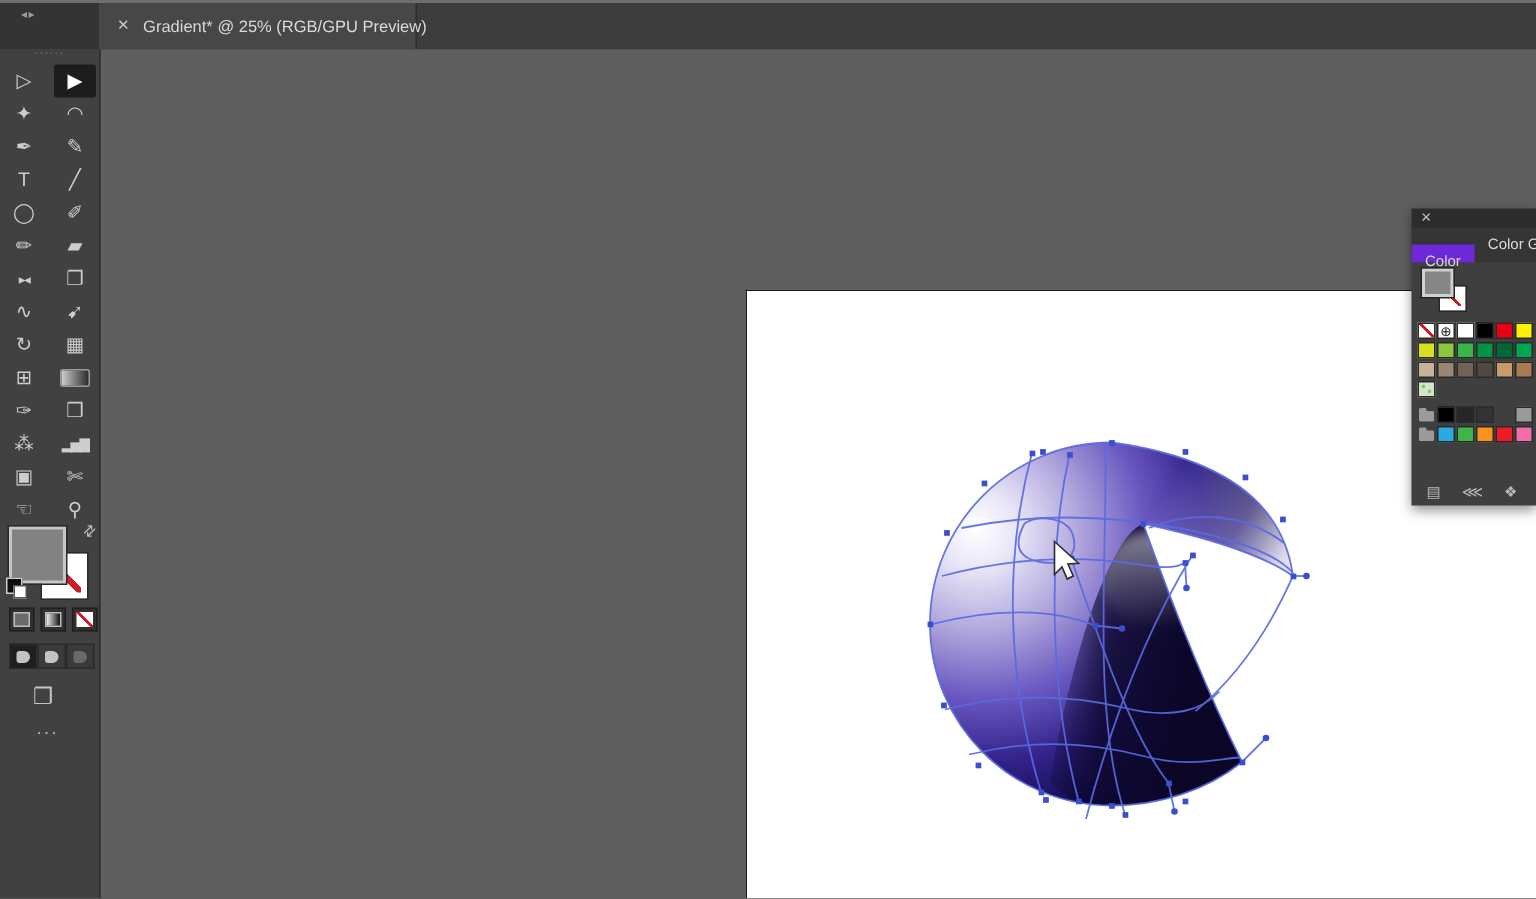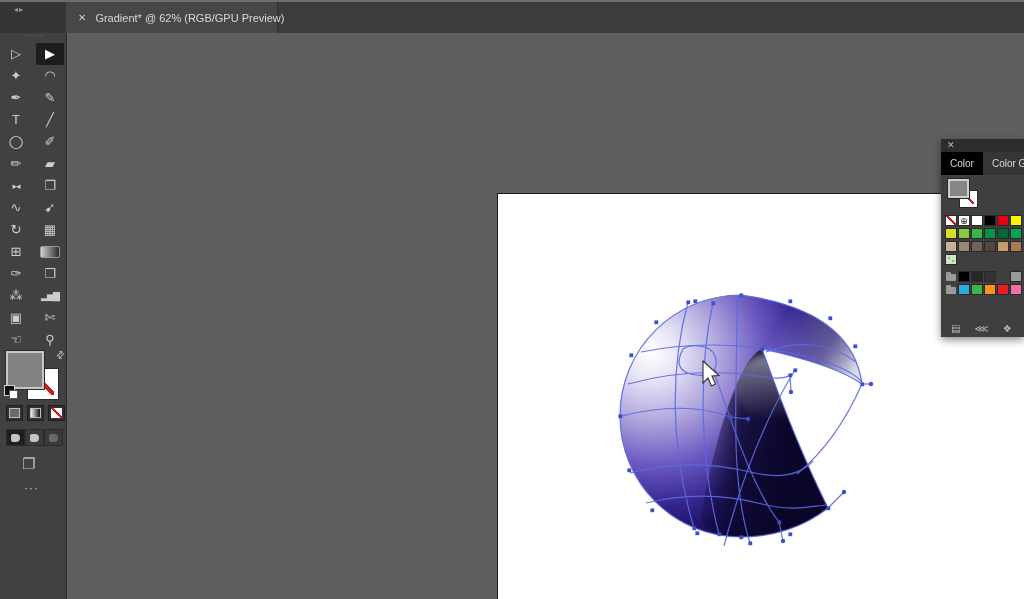--- a/index.html
+++ b/index.html
@@ -66,21 +66,21 @@
   .artboard { position:absolute; left:429px; top:160px; width:527px; height:406px;
               background:#ffffff; border-left:1px solid #191919; border-top:1px solid #191919; }
   .mesh-svg { position:absolute; left:0; top:0; width:1024px; height:599px; pointer-events:none; }
 
   
   .panel { position:absolute; left:941px; top:139px; width:83px; height:198px;
            background:#3f3f3f; box-shadow:0 3px 8px rgba(0,0,0,.45); overflow:hidden; }
   .p-head { height:13px; background:#2c2c2c; color:#bdbdbd; font-size:9px; padding-left:6px; line-height:13px; }
   .p-tabs { height:23px; background:#353535; display:flex; align-items:stretch; }
   .p-tab { padding:0 9px; font-size:10px; color:#d9d9d9; line-height:23px; white-space:nowrap; }
-  .p-tab.active { background:#000000; }
+  .p-tab.active { background:#6d28d9;margin-top:11px; }
   .p-proxy { position:relative; height:38px; }
   .p-fill { position:absolute; left:7px; top:4px; width:21px; height:19px; background:#868686; border:2px solid #cfcfcf; outline:1px solid #262626; }
   .p-stroke { position:absolute; left:19px; top:16px; width:17px; height:16px; background:#fff; border:3px solid #fff; outline:1px solid #262626; }
   .swgrid { padding:2px 0 0 4px; }
   .swrow { display:flex; height:12px; margin-bottom:1px; }
   .sw { width:12px; height:11px; margin-right:1px; border:1px solid #2a2a2a; position:relative; flex:none; }
   .sw-none { background:#fff; }
   .sw-reg { background:#fff; color:#111; font-size:9px; line-height:10px; text-align:center; }
   .sw-pattern { background:#cfe6c8;
       background-image:radial-gradient(circle at 30% 30%,#8fba84 1px,transparent 1.4px),
@@ -100,21 +100,21 @@
 <body>
 
 <div class="app">
 
   <div class="topbar">
     <div class="tb-head">
       <span class="collapse">◂▸</span>
     </div>
     <div class="doc-tab">
       <span class="close">✕</span>
-      <span class="title">Gradient* @ 62% (RGB/GPU Preview)</span>
+      <span class="title">Gradient* @ 25% (RGB/GPU Preview)</span>
     </div>
   </div>
 
   <div class="toolbar">
     <div class="grip">······</div>
     <div class="tools">
         <div class="tool">▷</div>
         <div class="tool active">▶</div>
         <div class="tool">✦</div>
         <div class="tool">◠</div>

